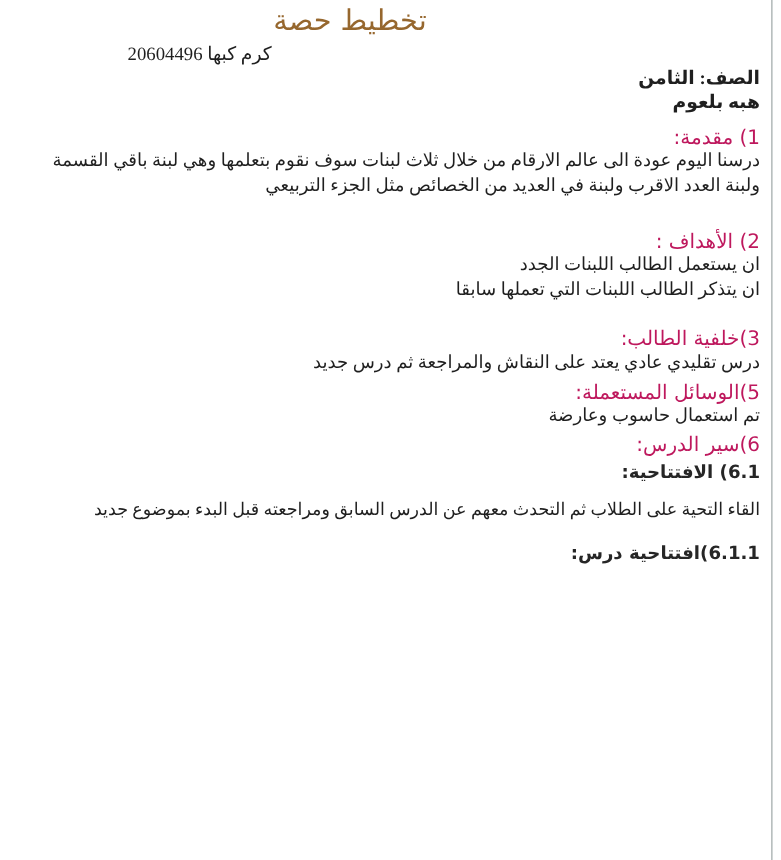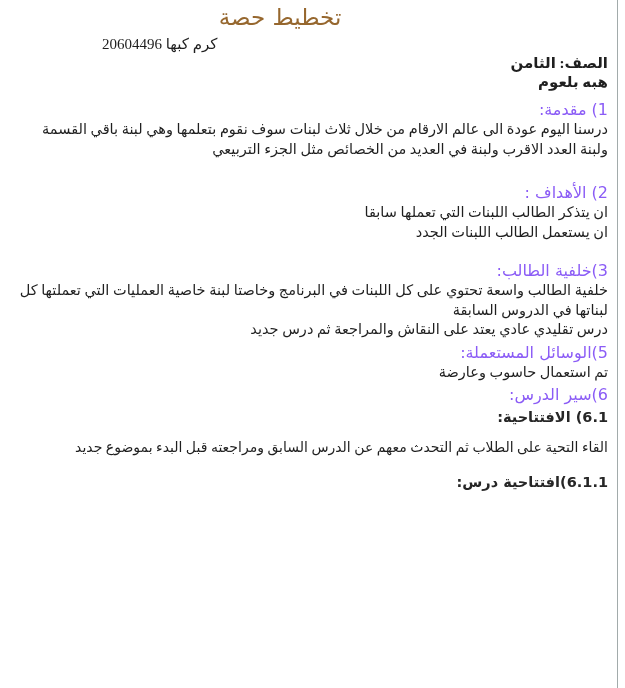--- a/index.html
+++ b/index.html
@@ -44,21 +44,21 @@
     font-size: 15px;
     line-height: 19px;
   }
   .meta-student-inner { display: inline-block; }
   .meta-bold {
     font-weight: bold;
     font-size: 15px;
     line-height: 19px;
   }
   .sec-h {
-    color: #8b5cf6;
+    color: #be185d;
     font-family: "DejaVu Sans", "Liberation Sans", sans-serif;
     font-weight: 400;
     font-size: 16px;
     line-height: 21px;
   }
   .sub-h {
     color: #262626;
     font-family: "DejaVu Sans", "Liberation Sans", sans-serif;
     font-weight: 700;
     font-size: 14.5px;
@@ -102,26 +102,25 @@
       <span class="meta-student-inner">كرم كبها 20604496</span>
     </div>
     <div class="meta-bold">الصف: الثامن</div>
     <div class="meta-bold">هبه بلعوم</div>
 
     <div class="sec-h mt-h1">1) مقدمة:</div>
     <div class="body-p">درسنا اليوم عودة الى عالم الارقام من خلال ثلاث لبنات سوف نقوم بتعلمها وهي لبنة باقي القسمة ولبنة العدد الاقرب ولبنة في العديد من الخصائص مثل الجزء التربيعي</div>
 
     <div class="sec-h mt-h2">2) الأهداف :</div>
     <div>
+      <div class="goal-line">ان يستعمل الطالب اللبنات الجدد</div>
       <div class="goal-line">ان يتذكر الطالب اللبنات التي تعملها سابقا</div>
-      <div class="goal-line">ان يستعمل الطالب اللبنات الجدد</div>
     </div>
 
     <div class="sec-h mt-h3">3)خلفية الطالب:</div>
-    <div class="body-p">خلفية الطالب واسعة تحتوي على كل اللبنات في البرنامج وخاصتا لبنة خاصية العمليات التي تعملتها كل لبناتها في الدروس السابقة</div>
 
     <div class="body-p">درس تقليدي عادي يعتد على النقاش والمراجعة ثم درس جديد</div>
 
     <div class="sec-h mt-h5">5)الوسائل المستعملة:</div>
     <div class="body-p">تم استعمال حاسوب وعارضة</div>
 
     <div class="sec-h mt-h6">6)سير الدرس:</div>
 
     <div class="sub-h mt-sub1">6.1) الافتتاحية:</div>
     <div class="spaced">القاء التحية على الطلاب ثم التحدث معهم عن الدرس السابق ومراجعته قبل البدء بموضوع جديد</div>

